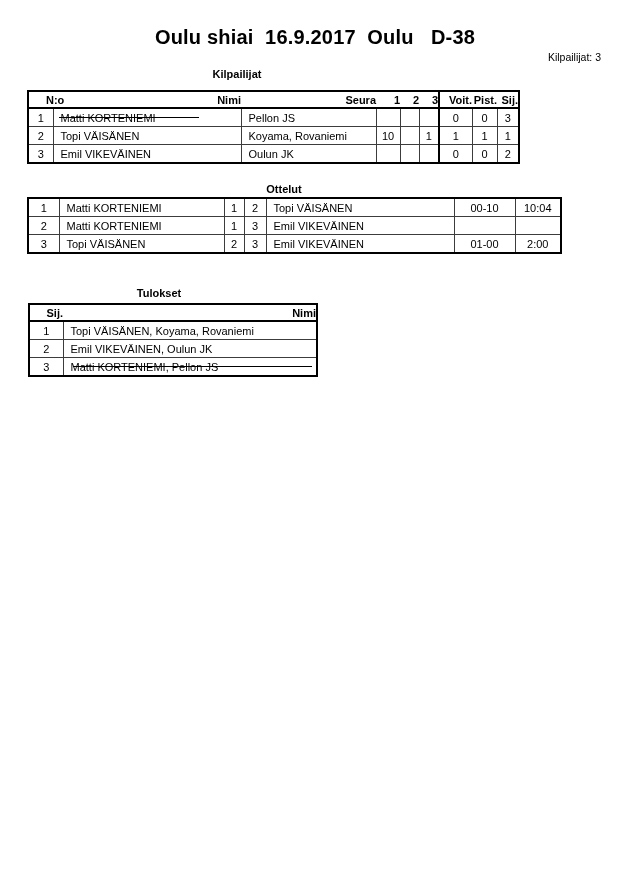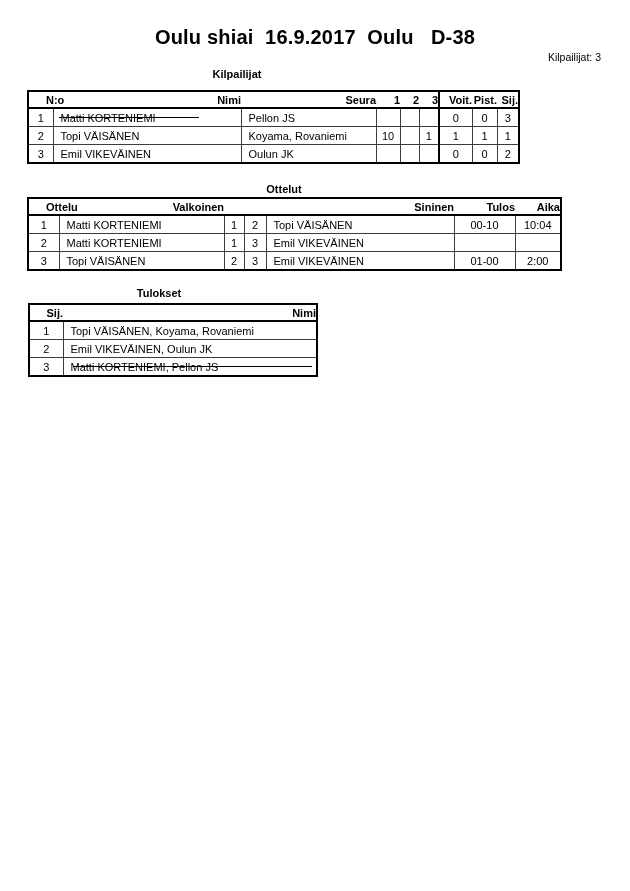--- a/index.html
+++ b/index.html
@@ -142,29 +142,20 @@
   <colgroup>
     <col style="width:31px">
       <col style="width:165px">
       <col style="width:20px">
     <col style="width:22px">
       <col style="width:188px">
       <col style="width:61px">
     <col style="width:46px">
   </colgroup>
   <tbody>
-      <tr>
-    <th class="flush">Ottelu</th>
-    <th>Valkoinen</th>
-    <th></th>
-    <th></th>
-    <th>Sininen</th>
-    <th>Tulos</th>
-    <th>Aika</th>
-  </tr>
   <tr>
     <td>1</td>
     <td class="al">Matti KORTENIEMI</td>
     <td>1</td>
     <td>2</td>
     <td class="al">Topi VÄISÄNEN</td>
     <td>00-10</td>
     <td>10:04</td>
   </tr>
   <tr>

